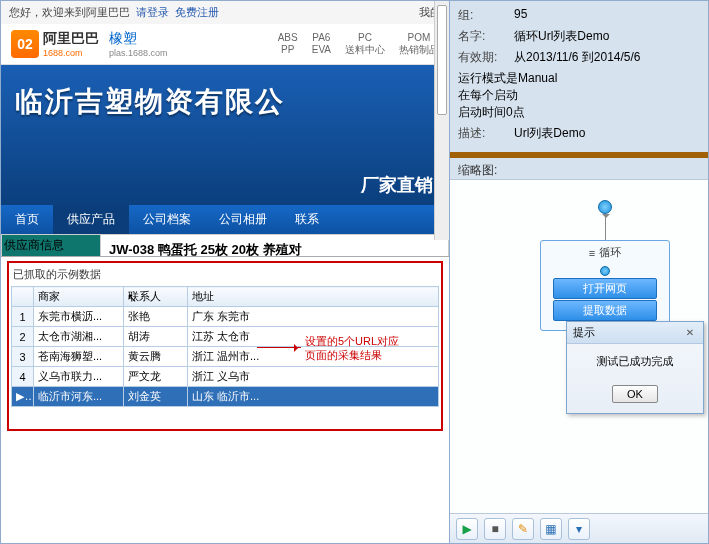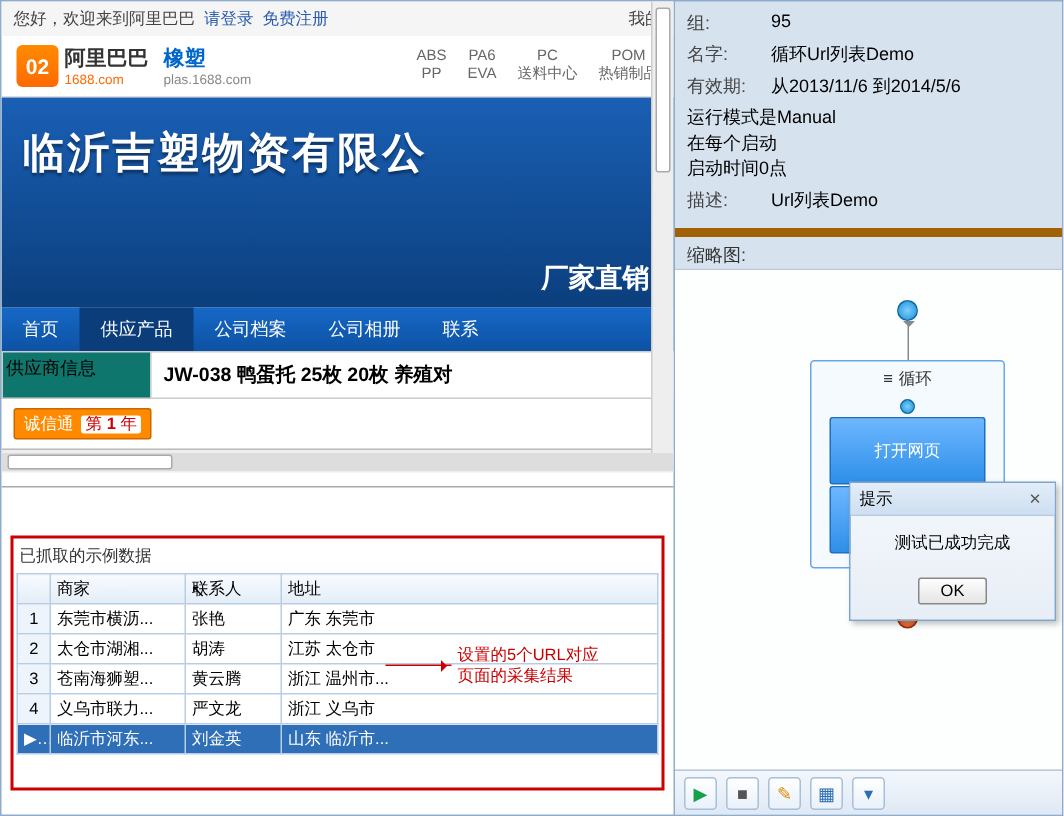--- a/index.html
+++ b/index.html
@@ -2,29 +2,29 @@
 <html><head>
 <meta charset="utf-8">
 <style>
   * { box-sizing: border-box; margin: 0; padding: 0; }
   body { font-family: "Microsoft YaHei", SimSun, Arial, sans-serif; font-size: 12px; background: #e8eef4; width: 709px; height: 544px; overflow: hidden; position: relative; }
   .workspace { display: flex; height: 100%; }
   .left-pane { width: 450px; background: #fff; border: 1px solid #8faccc; display: flex; flex-direction: column; }
   .right-pane { flex: 1; background: #d6e2ee; border: 1px solid #8faccc; border-left: none; position: relative; }
 
   
-  .browser { flex: 0 0 auto; height: 324px; border-bottom: 1px solid #aaa; overflow: hidden; position: relative; }
+  .browser { flex: 0 0 auto; height: 256px; border-bottom: 1px solid #aaa; overflow: hidden; position: relative; }
   .topbar { background: #f5f5f5; padding: 4px 8px; font-size: 11px; color: #444; display: flex; gap: 6px; align-items: center; }
   .topbar .link { color: #2a5db0; cursor: pointer; }
   .sitehead { display: flex; align-items: center; padding: 6px 10px; gap: 10px; border-bottom: 1px solid #ddd; }
   .logo { display: flex; align-items: center; gap: 4px; }
   .logo-mark { width: 28px; height: 28px; background: linear-gradient(#ff8a00,#ff6a00); border-radius: 4px; color: #fff; font-weight: bold; display: flex; align-items: center; justify-content: center; font-size: 14px; }
   .logo-txt { font-size: 14px; color: #333; font-weight: bold; }
   .logo-sub { font-size: 9px; color: #ff6a00; display:block; }
-  .catlink { font-size: 14px; color: #06c; font-weight: bold; }
+  .catlink { font-size: 14px; color: #06c; font-weight: normal; }
   .catsub { font-size: 9px; color: #888; }
   .prod-tabs { margin-left: auto; display: flex; gap: 14px; font-size: 10px; color: #666; }
   .prod-tabs div { text-align:center; line-height:1.2;}
   .hero { height: 140px; background: linear-gradient(180deg,#1a5fb4 0%,#0b3f7d 100%); color: #fff; position: relative; padding: 18px 14px; }
   .hero-title { font-size: 28px; font-weight: bold; letter-spacing: 2px; text-shadow: 0 2px 2px rgba(0,0,0,.4); }
   .hero-sub { position: absolute; right: 16px; bottom: 8px; font-size: 18px; font-weight: bold; }
   .navbar { background: linear-gradient(#1668c7,#0d52a3); display: flex; }
   .navbar span { color: #fff; padding: 6px 14px; font-size: 12px; }
   .navbar span.active { background: #0a3d7a; }
   .supplier-row { display: flex; }
@@ -32,21 +32,21 @@
   .supplier-strip { flex:1; background:#fff; border:1px solid #ccc; border-left:none; padding:6px 8px; font-size:13px; font-weight:bold; white-space:nowrap; overflow:hidden;}
   .badge-row { padding:6px 8px; }
   .badge { display:inline-block; background:#ff8a00; color:#fff; padding:2px 6px; font-size:11px; border:1px solid #c60; border-radius:2px;}
   .badge .yr { background:#fff; color:#c00; padding:0 3px; border-radius:2px; margin-left:2px;}
   .hscroll { height:16px; background:#eee; border-top:1px solid #bbb; display:flex; align-items:center;}
   .hscroll .track{flex:1; height:12px; background:#ddd; position:relative;}
   .hscroll .thumb{position:absolute; left:4px; top:1px; width:110px; height:10px; background:#fff; border:1px solid #aaa; border-radius:2px;}
 
   
   .grid-area { flex:1; padding:4px 6px 6px 6px; position:relative; }
-  .grid-box { border:2px solid #c00; padding:2px 2px 6px 2px; height:170px; position:relative;margin-top:28px;}
+  .grid-box { border:2px solid #c00; padding:2px 2px 6px 2px; height:170px; position:relative;}
   .grid-title { font-size:11px; padding:2px 2px 4px 2px; color:#333;}
   table.grid { width:100%; border-collapse:collapse; table-layout:fixed; font-size:11px;}
   table.grid th, table.grid td { border:1px solid #b7cde4; padding:2px 4px; height:18px; overflow:hidden; white-space:nowrap; text-overflow:ellipsis;}
   table.grid th { background:linear-gradient(#f8fbff,#e3edf7); text-align:left; font-weight:normal;}
   table.grid tr.sel td { background:#2f6fb7; color:#fff;}
   table.grid td.rownum { background:#eef4fb; text-align:center; width:20px;}
   .cursor-arrow { position:absolute; top:28px; left:118px; font-size:12px; color:#000; pointer-events:none;}
   .annotation { position:absolute; left:296px; top:72px; color:#c00; font-size:11px; line-height:1.25; white-space: nowrap;}
   .arrow { position:absolute; left:248px; top:84px; width:44px; height:1px; background:#c00;}
   .arrow::after{content:""; position:absolute; right:-1px; top:-3px; border:4px solid transparent; border-left-color:#c00;}
@@ -58,21 +58,21 @@
   .info-row .v { flex:1; color:#000000; }
   .thumb-label { padding:4px 8px; font-size:12px; color:#333; border-top:6px solid #a16207; }
   .diagram { position:absolute; top:178px; left:0; right:0; bottom:30px; background:#fdfefe; border-top:1px solid #b9c9da; }
   .flow { position:absolute; left:80px; top:20px; width:150px;}
   .startnode{ width:14px; height:14px; border-radius:50%; background:radial-gradient(#7fd0ff,#1b8fd6); border:1px solid #0b6aa8; margin:0 auto;}
   .vline{ width:1px; height:26px; background:#888; margin:0 auto;}
   .vline.arrowed::after{content:""; display:block; width:0;height:0;border:4px solid transparent;border-top-color:#888; margin-left:-3px;}
   .loopbox{ border:1px solid #6aa6e4; border-radius:3px; background:#f5faff; padding:4px 6px 8px 6px; width:130px; margin:0 auto;}
   .loop-title{ text-align:center; font-size:11px; color:#333; padding-bottom:4px; display:flex; align-items:center; justify-content:center; gap:4px;}
   .smcircle{width:10px;height:10px;border-radius:50%;background:radial-gradient(#7fd0ff,#1b8fd6);border:1px solid #0b6aa8; margin:2px auto;}
-  .step{ background:linear-gradient(#6db7ff,#2e8fe8); color:#fff; font-size:11px; text-align:center; border:1px solid #1d6fbf; border-radius:2px; padding:14px 0; margin:1px 6px;}
+  .step{ background:linear-gradient(#6db7ff,#2e8fe8); color:#fff; font-size:11px; text-align:center; border:1px solid #1d6fbf; border-radius:2px; padding:2px 0; margin:1px 6px;}
   .stopnode{width:14px;height:14px;border-radius:50%;background:radial-gradient(#ff9b63,#d9471a);border:1px solid #9a2e0b;margin:0 auto;}
 
   
   .toolbar { position:absolute; left:0; right:0; bottom:0; height:30px; background:linear-gradient(#f3f7fc,#dfe9f4); border-top:1px solid #b9c9da; display:flex; align-items:center; padding:0 6px; gap:6px;}
   .tbtn { width:22px; height:22px; border:1px solid #a9c0da; border-radius:3px; background:linear-gradient(#fff,#e9f1fa); display:flex; align-items:center; justify-content:center; font-size:12px; color:#2a6db3; cursor:pointer;}
   .tbtn.play{ color:#17a04a;}
   .tbtn.stop{ color:#555;}
   .tbtn.edit{ color:#e08a00;}
 
   

